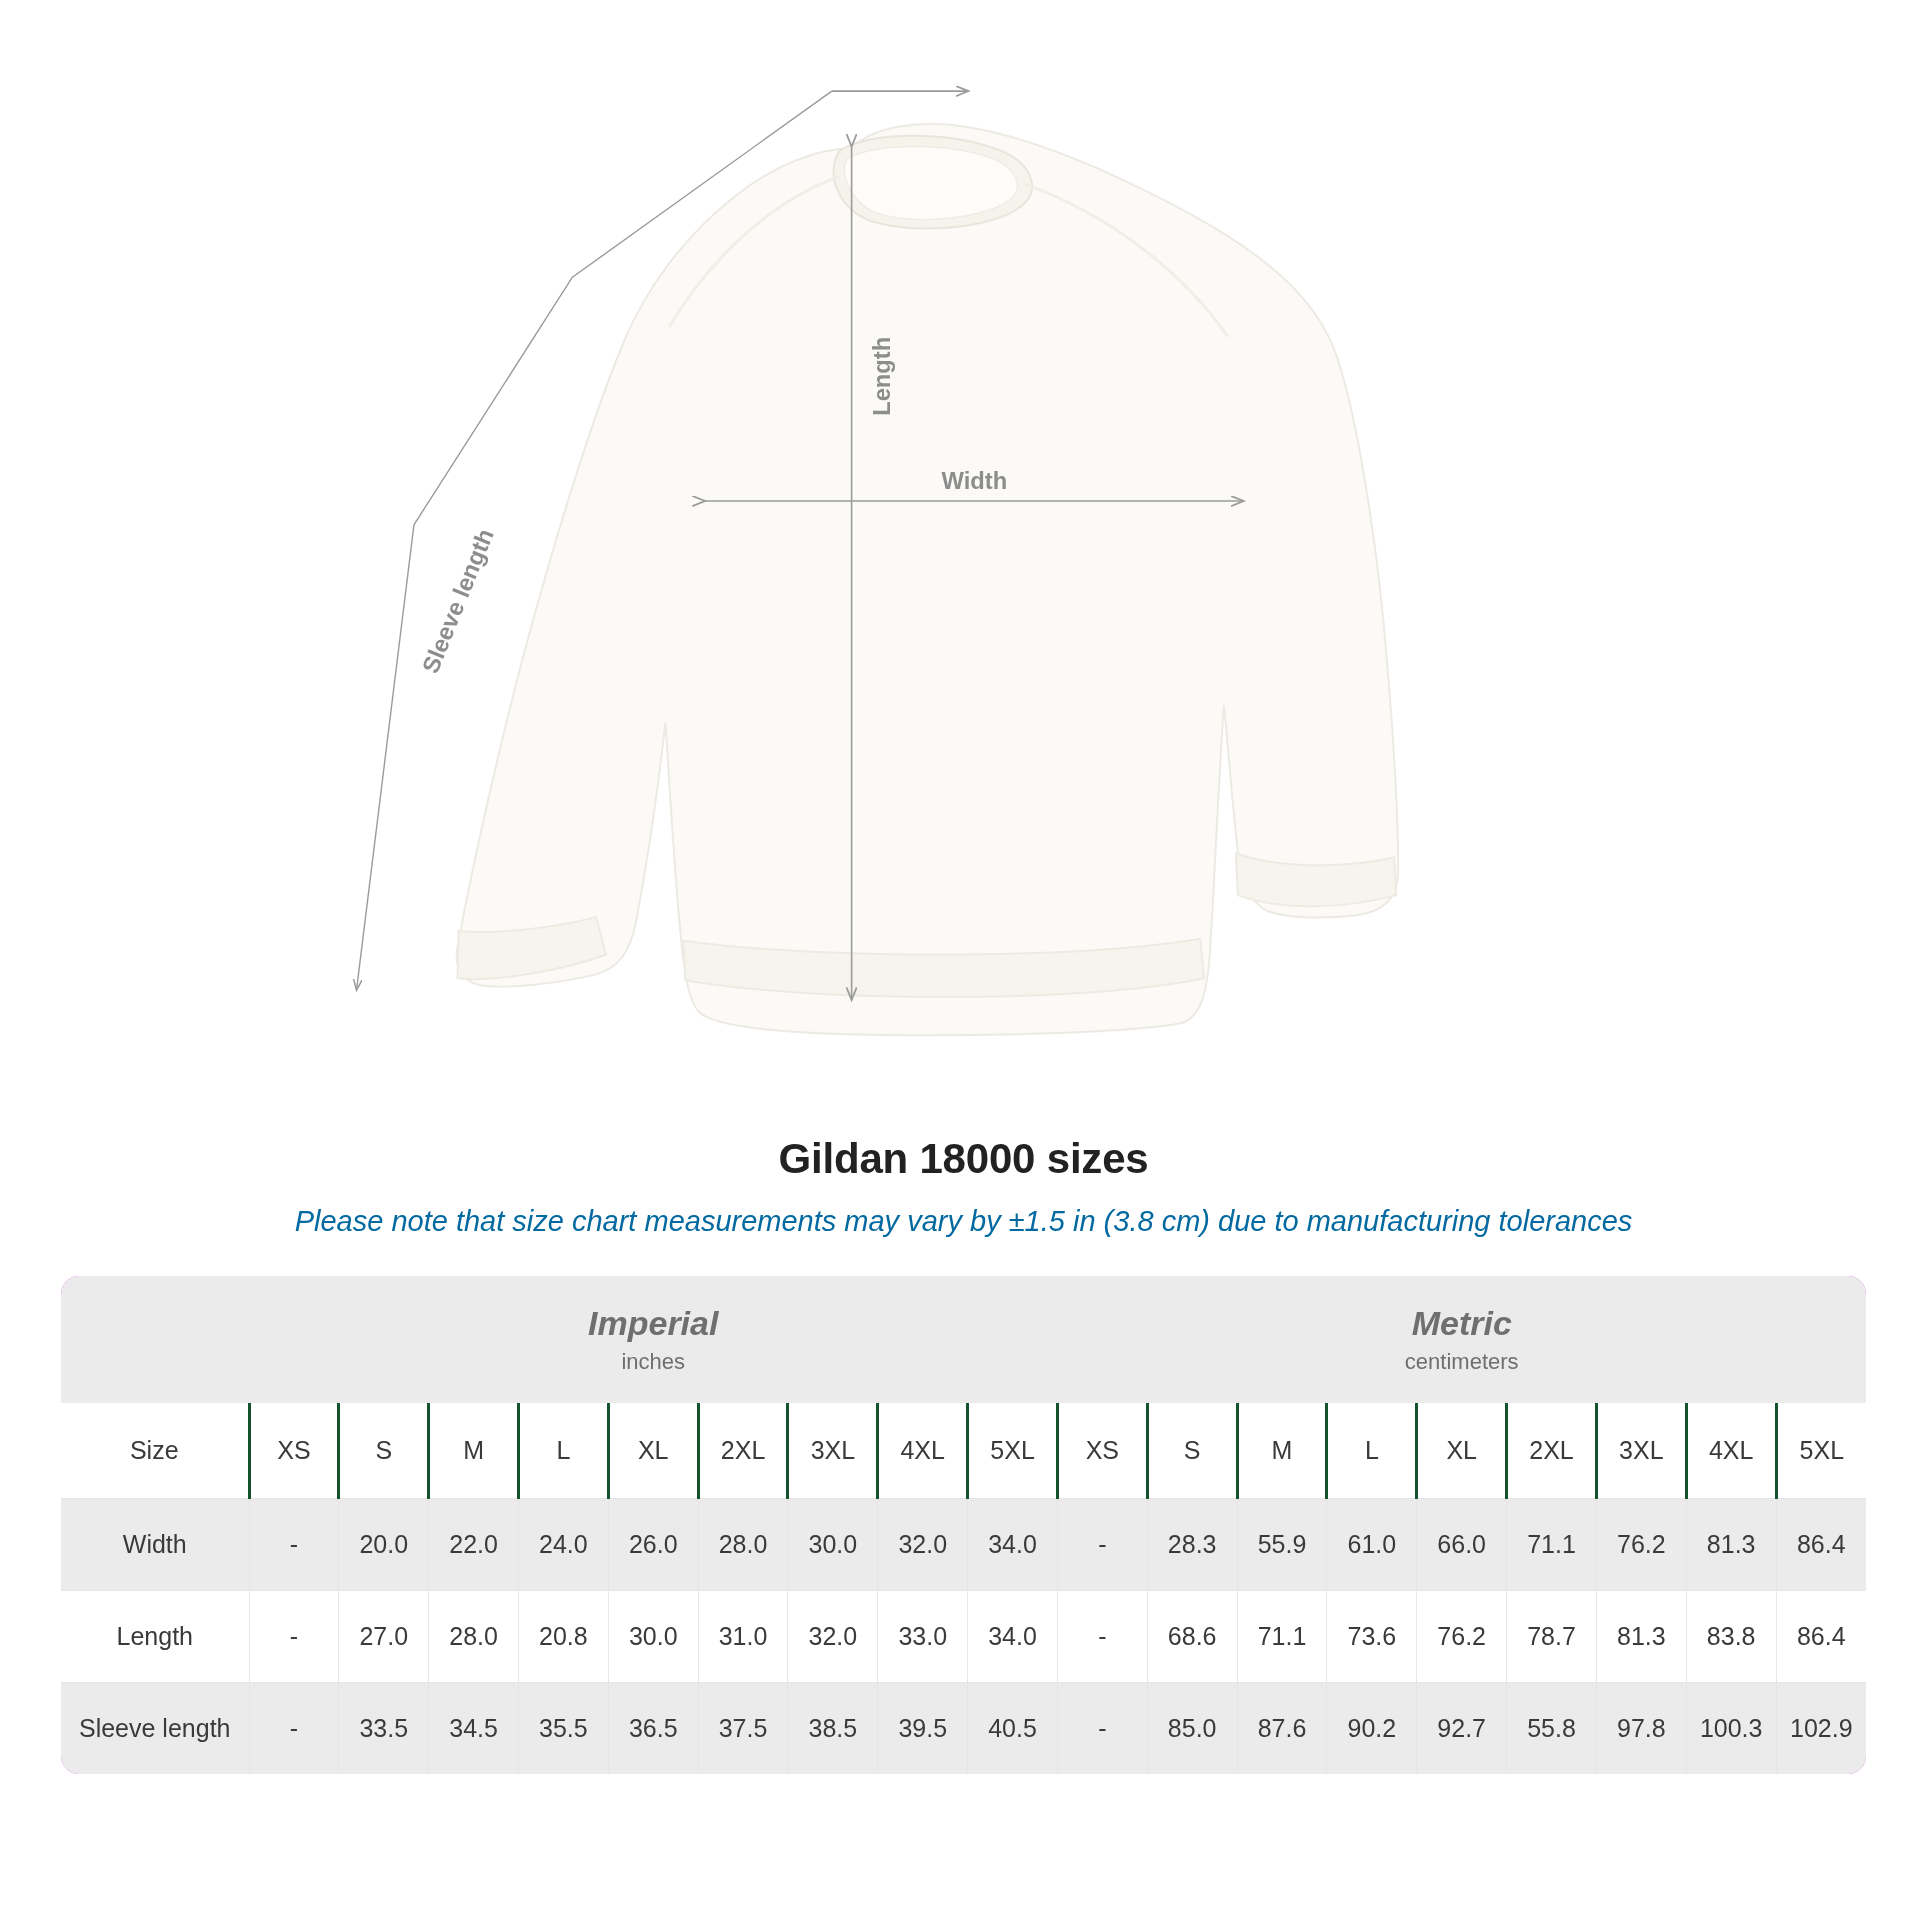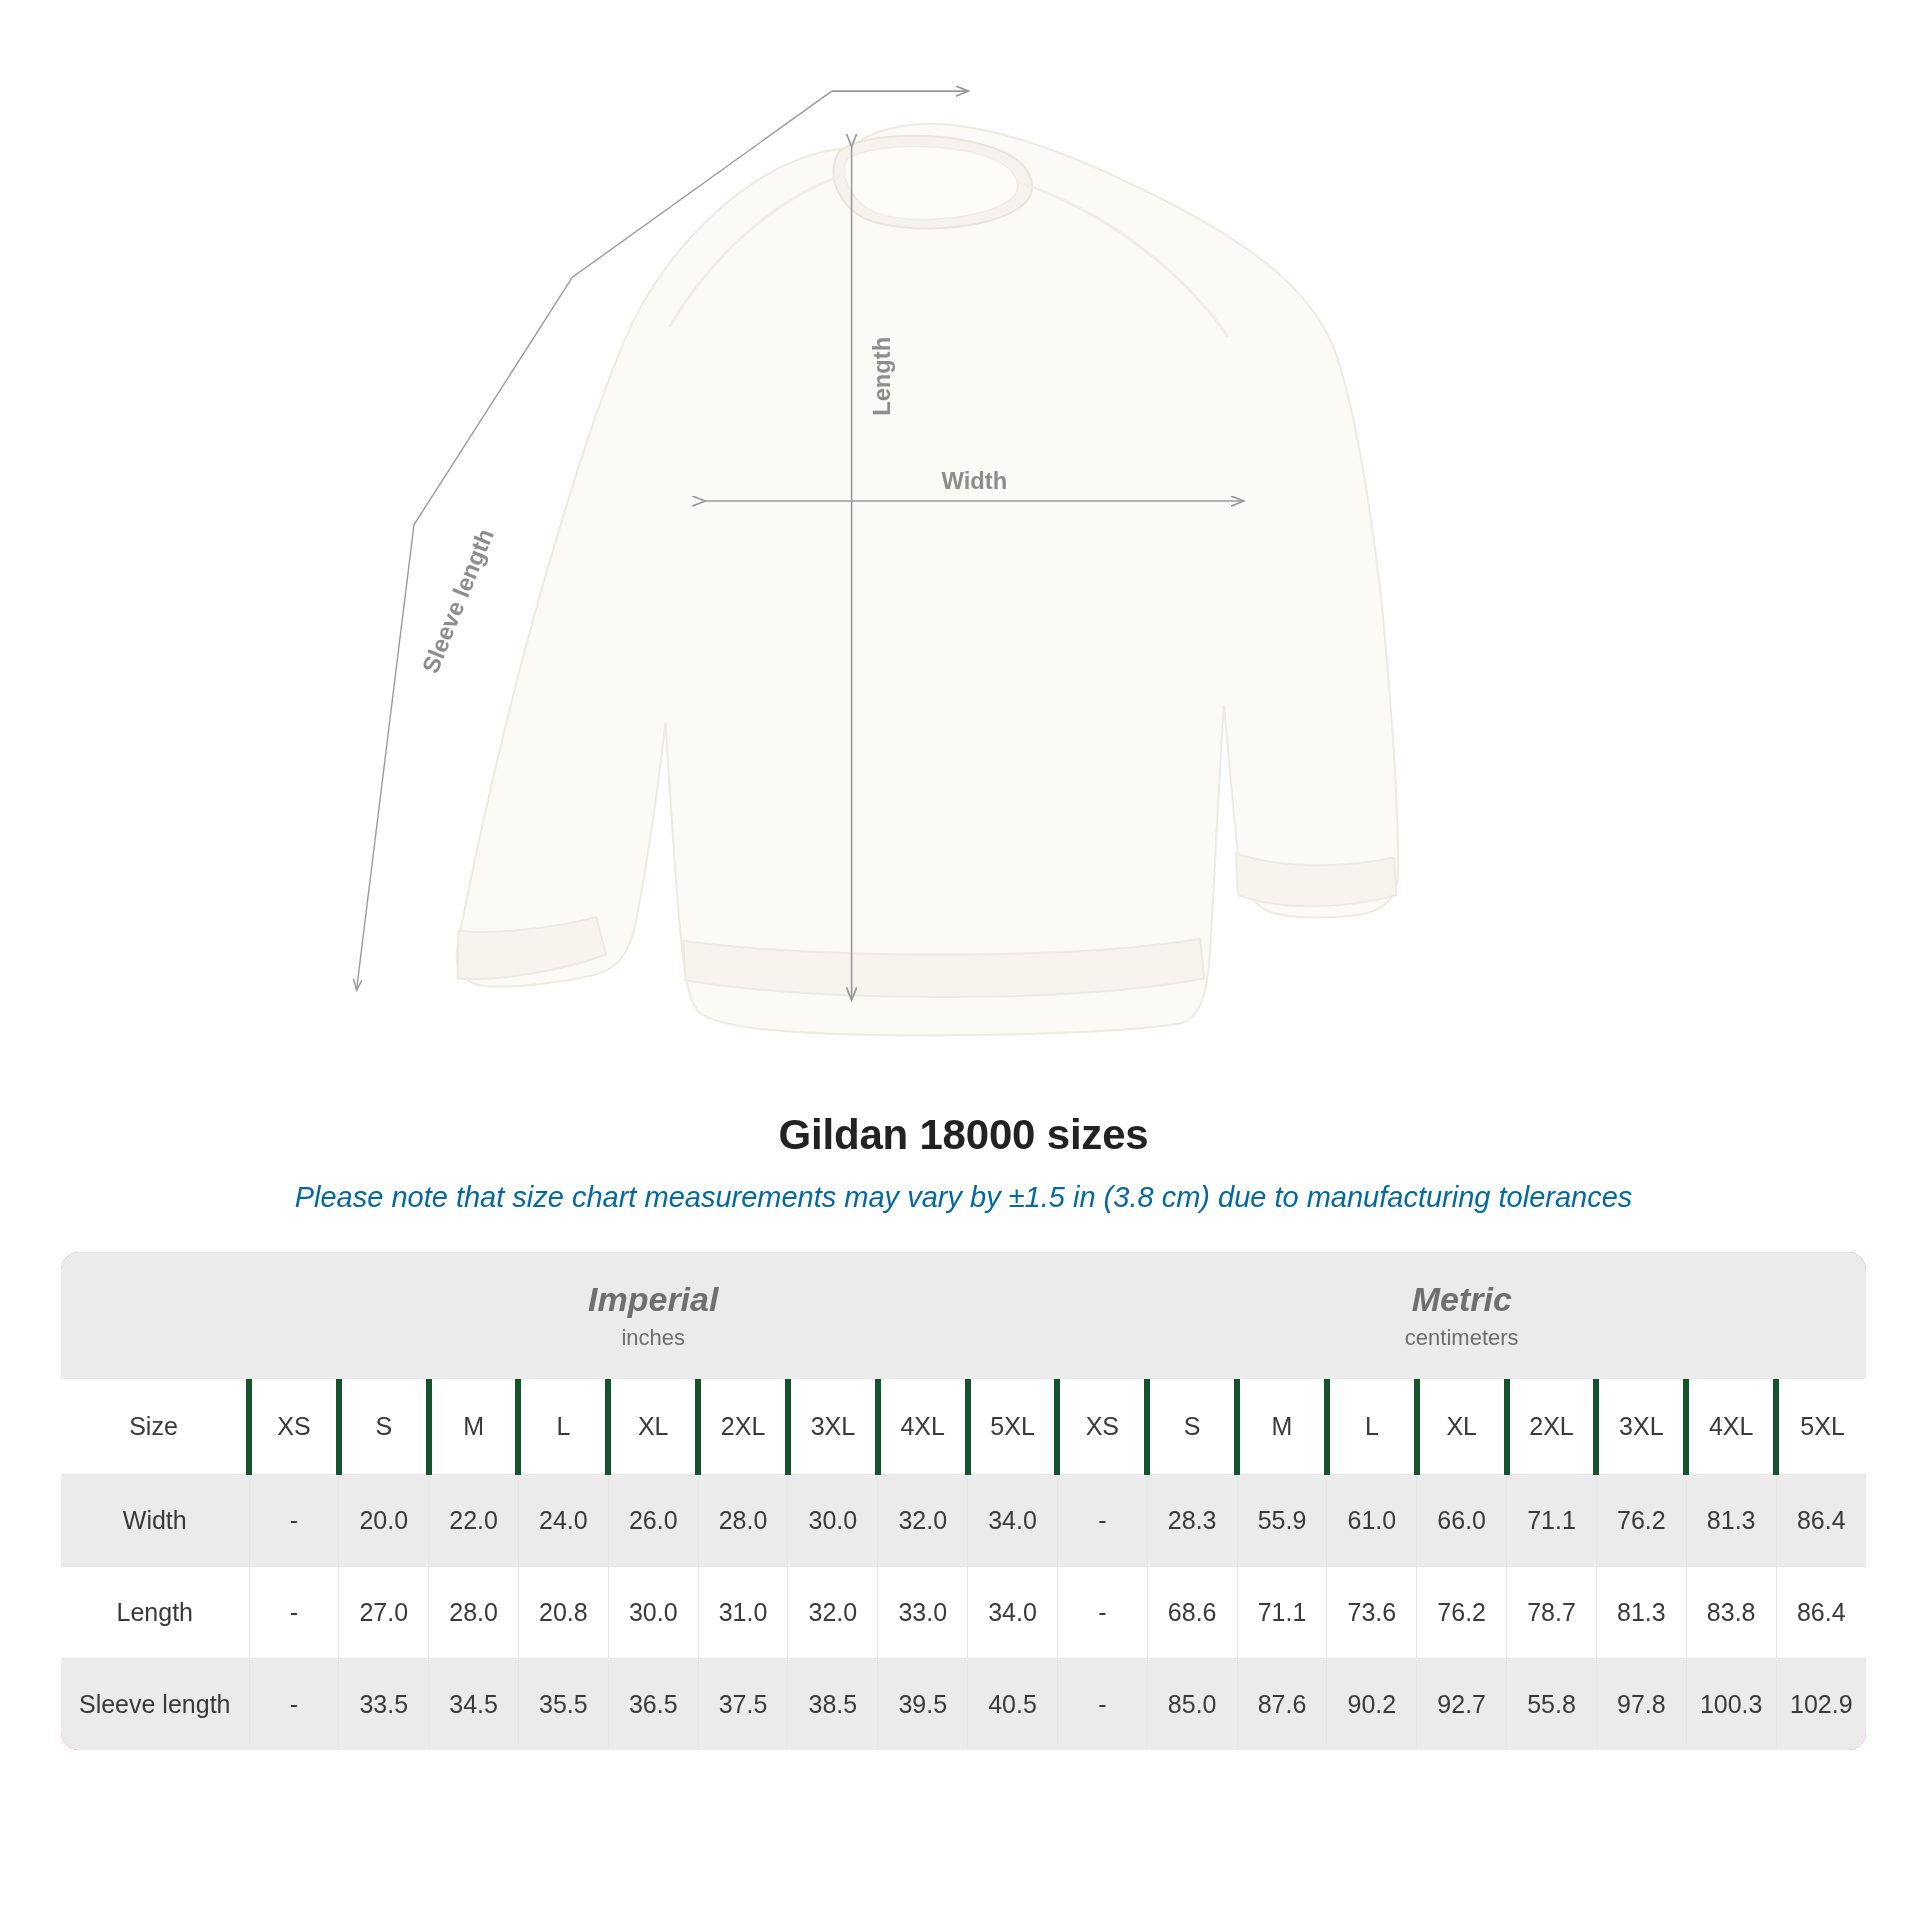--- a/index.html
+++ b/index.html
@@ -30,21 +30,21 @@
   }
   .illustration svg {
     position: absolute;
     left: 0;
     top: 0;
   }
 
   
   .title-block {
     text-align: center;
-    margin-top: 2px;
+    margin-top: 26px;
   }
   .chart-title {
     font-size: 42px;
     font-weight: bold;
     color: #222222;
     letter-spacing: -0.2px;
   }
   .chart-note {
     font-size: 29px;
     font-style: italic;
@@ -85,21 +85,21 @@
     line-height: 1.15;
   }
   .unit-sub {
     font-size: 22px;
     color: #6f6f6f;
     margin-top: 6px;
   }
   .header-row td {
     height: 95px;
     background: #ffffff;
-    border-right: 6px solid #14532d;
+    border-right: 3px solid #14532d;
     font-weight: bold;
     font-size: 26px;
     color: #555555;
   }
   .header-row td:last-child { border-right: none; }
   .body-row td {
     height: 91px;
     border-right: 1px solid #e6e6e6;
     border-top: 1px solid #e6e6e6;
   }

